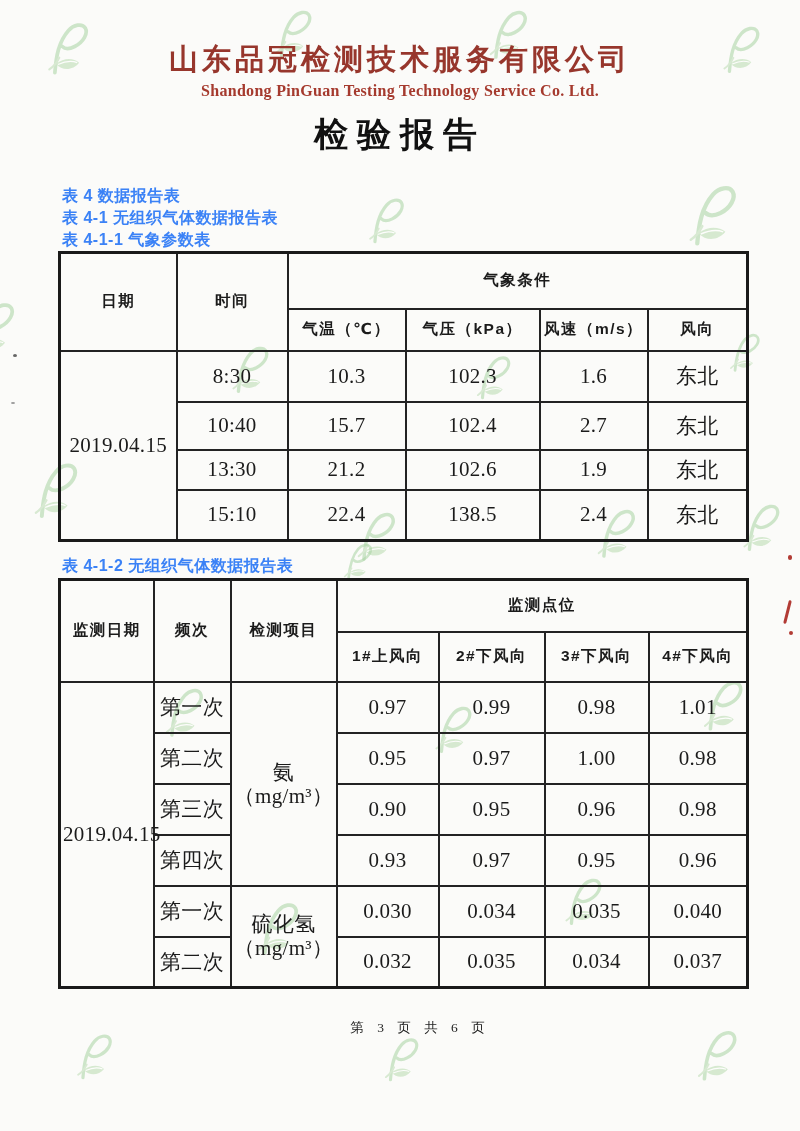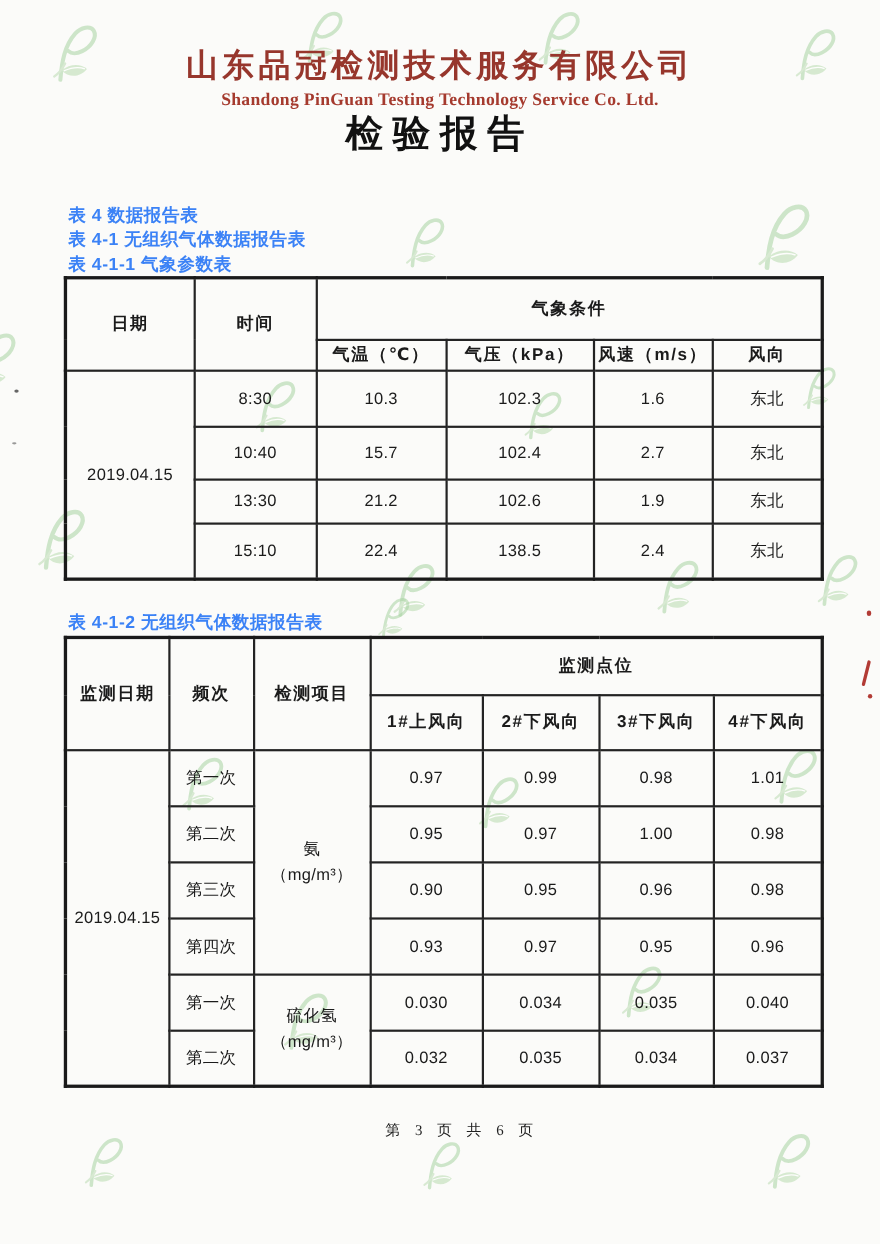--- a/index.html
+++ b/index.html
@@ -23,42 +23,42 @@
   .hdr { position:absolute; left:0; width:800px; text-align:center; z-index:2; }
   .company-cn {
     top:40px; font-size:29px; font-weight:700; letter-spacing:4px;
     color:#97362c; font-family:"Liberation Serif","DejaVu Serif",serif;
   }
   .company-en {
     top:82px; font-size:16px; font-weight:700; letter-spacing:.3px;
     color:#a53a2e; font-family:"Liberation Serif","DejaVu Serif",serif;
   }
   .title-cn {
-    top:99px; font-size:34px; font-weight:700; letter-spacing:9px;
+    top:112px; font-size:34px; font-weight:700; letter-spacing:9px;
     color:#111; font-family:"Liberation Sans","DejaVu Sans",sans-serif;
   }
   .title-en {
     top:156px; font-size:20px; font-weight:700; letter-spacing:3px;
     color:#111; font-family:"Liberation Mono","DejaVu Sans Mono",monospace;
   }
 
   
   .label {
     position:absolute; left:62px; z-index:2;
     font-size:16px; font-weight:700; color:#3b82f6;
     font-family:"Liberation Sans","DejaVu Sans",sans-serif;
     letter-spacing:.5px;
   }
 
   
   .tblwrap { position:absolute; left:58px; width:688px; z-index:1; }
   table { border-collapse:collapse; table-layout:fixed; width:688px; border:3px solid #1a1a1a; }
   td { border:2px solid #232323; text-align:center; vertical-align:middle; padding:0 2px; background:transparent; }
   .hd { font-family:"Liberation Sans","DejaVu Sans",sans-serif; font-weight:700; font-size:15.5px; letter-spacing:1.5px; }
-  .val { font-family:Liberation Sans, sans-serif; font-size:15px; letter-spacing:.3px;border-radius:22px; }
+  .val { font-family:Liberation Serif, serif; font-size:21px; letter-spacing:.3px;border-radius:22px; }
   .unit-line { line-height:24px; }
 
   
   .footer {
     position:absolute; left:0; top:1019px; width:800px; text-align:center; z-index:2;
     font-size:13.5px; letter-spacing:5px; color:#222;
     font-family:"Liberation Serif","DejaVu Serif",serif;
     padding-left:40px;
   }
 </style>
@@ -173,21 +173,21 @@
         <col style="width:134px">
           <col style="width:108px">
           <col style="width:100px">
       </colgroup>
       <tbody>
           <tr style="height:56px">
         <td rowspan="2" class="hd">日期</td>
         <td rowspan="2" class="hd">时间</td>
         <td colspan="4" class="hd">气象条件</td>
       </tr>
-      <tr style="height:28px">
+      <tr style="height:42px">
         <td class="hd">气温（℃）</td>
         <td class="hd">气压（kPa）</td>
         <td class="hd">风速（m/s）</td>
         <td class="hd">风向</td>
       </tr>
       <tr style="height:51px">
         <td rowspan="4" class="val">2019.04.15</td>
         <td class="val">8:30</td>
         <td class="val">10.3</td>
         <td class="val">102.3</td>

